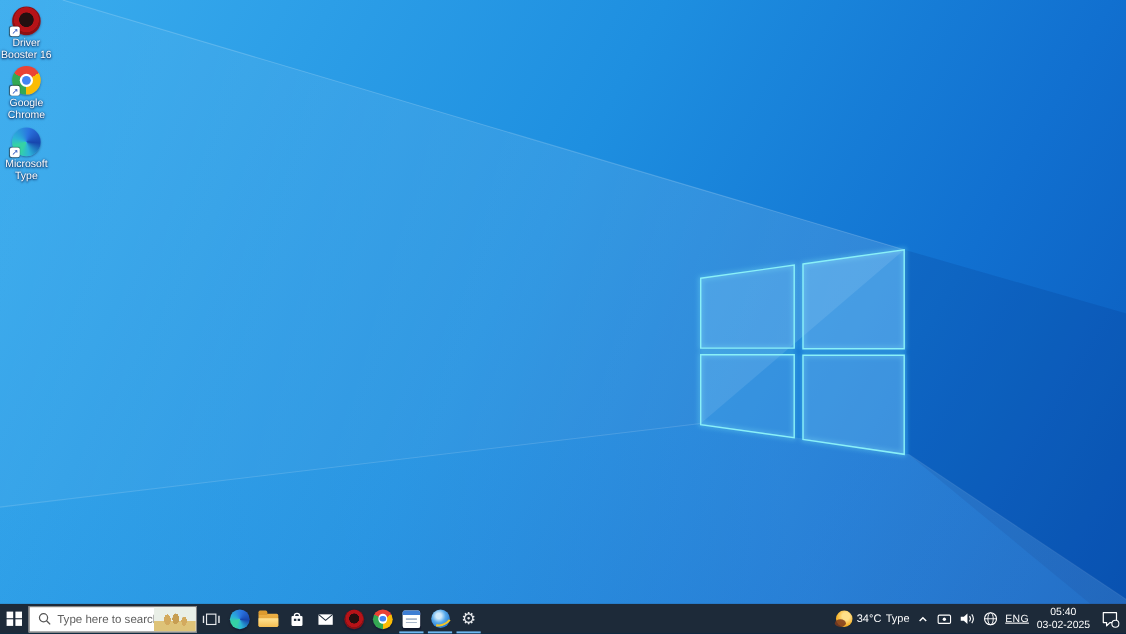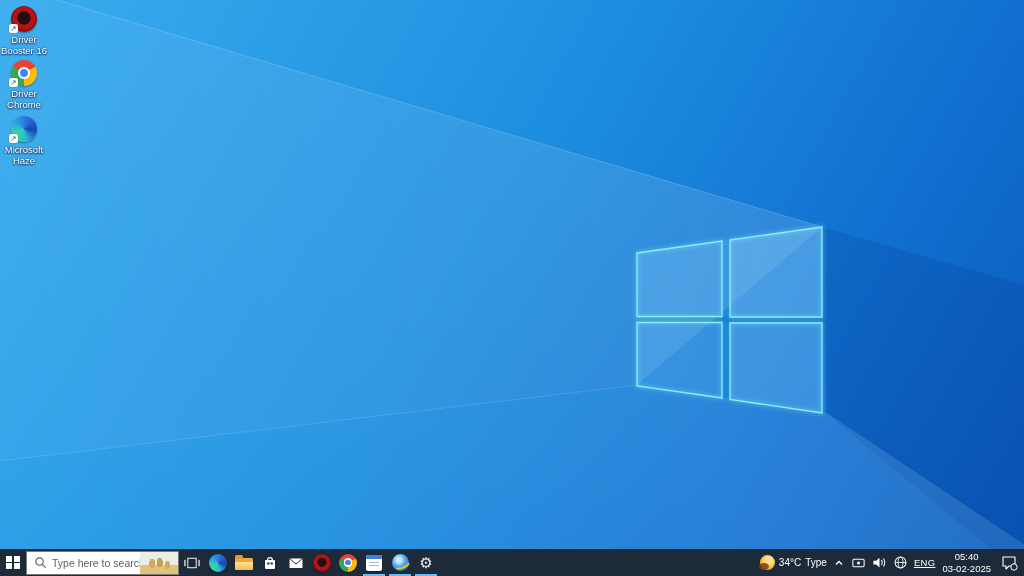--- a/index.html
+++ b/index.html
@@ -149,29 +149,29 @@
       <div class="badge">↗</div>
     </div>
     <div class="dicon-label">Driver Booster 16</div>
   </div>
 
   <div class="dicon" style="top:60px;">
     <div class="dicon-img">
       <div class="chrome-ball"></div>
       <div class="badge">↗</div>
     </div>
-    <div class="dicon-label">Driver Chrome</div>
+    <div class="dicon-label">Google Chrome</div>
   </div>
 
   <div class="dicon" style="top:116px;">
     <div class="dicon-img">
       <div class="edge-ball"></div>
       <div class="badge">↗</div>
     </div>
-    <div class="dicon-label">Microsoft Haze</div>
+    <div class="dicon-label">Microsoft Type</div>
   </div>
 
   <div id="taskbar">
 
     <div class="tb-slot">
       <div class="winlogo">
         <span></span>
           <span></span>
           <span></span>
           <span></span>

